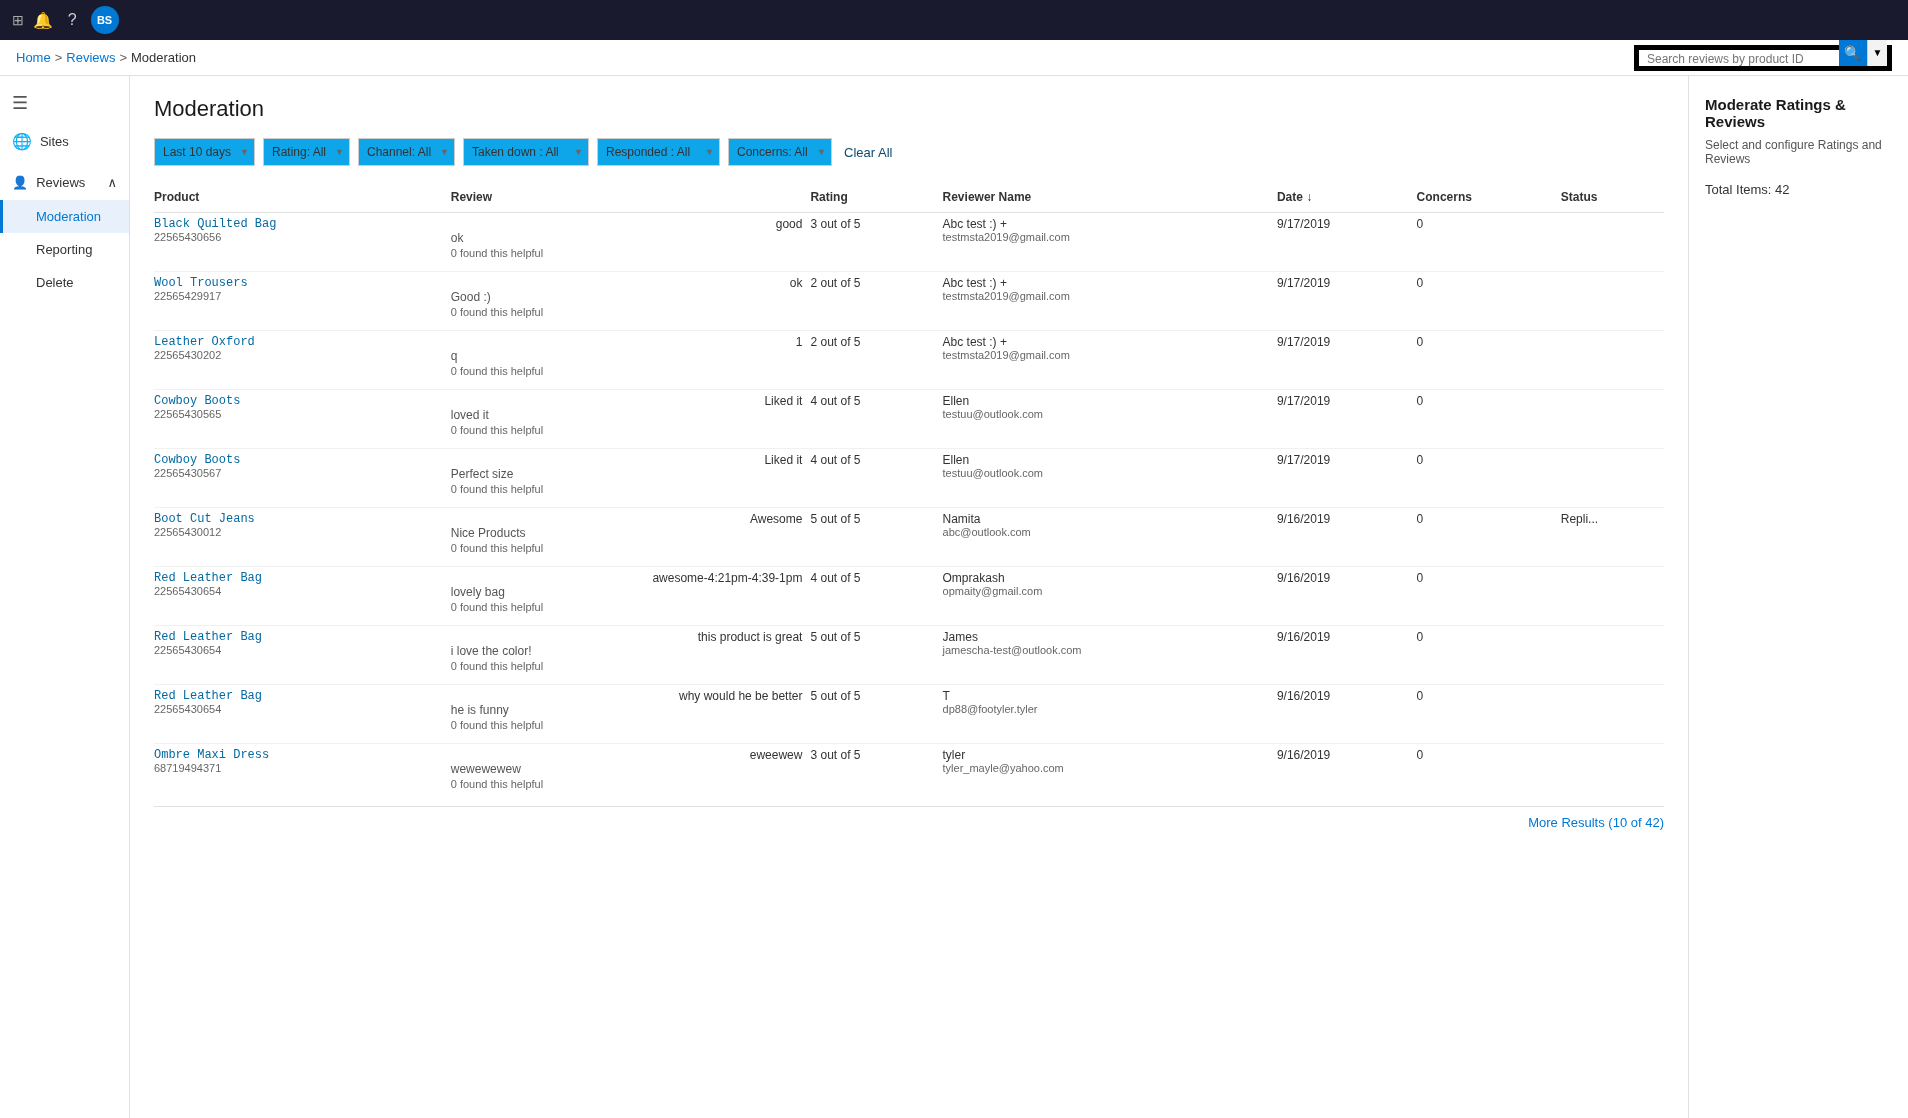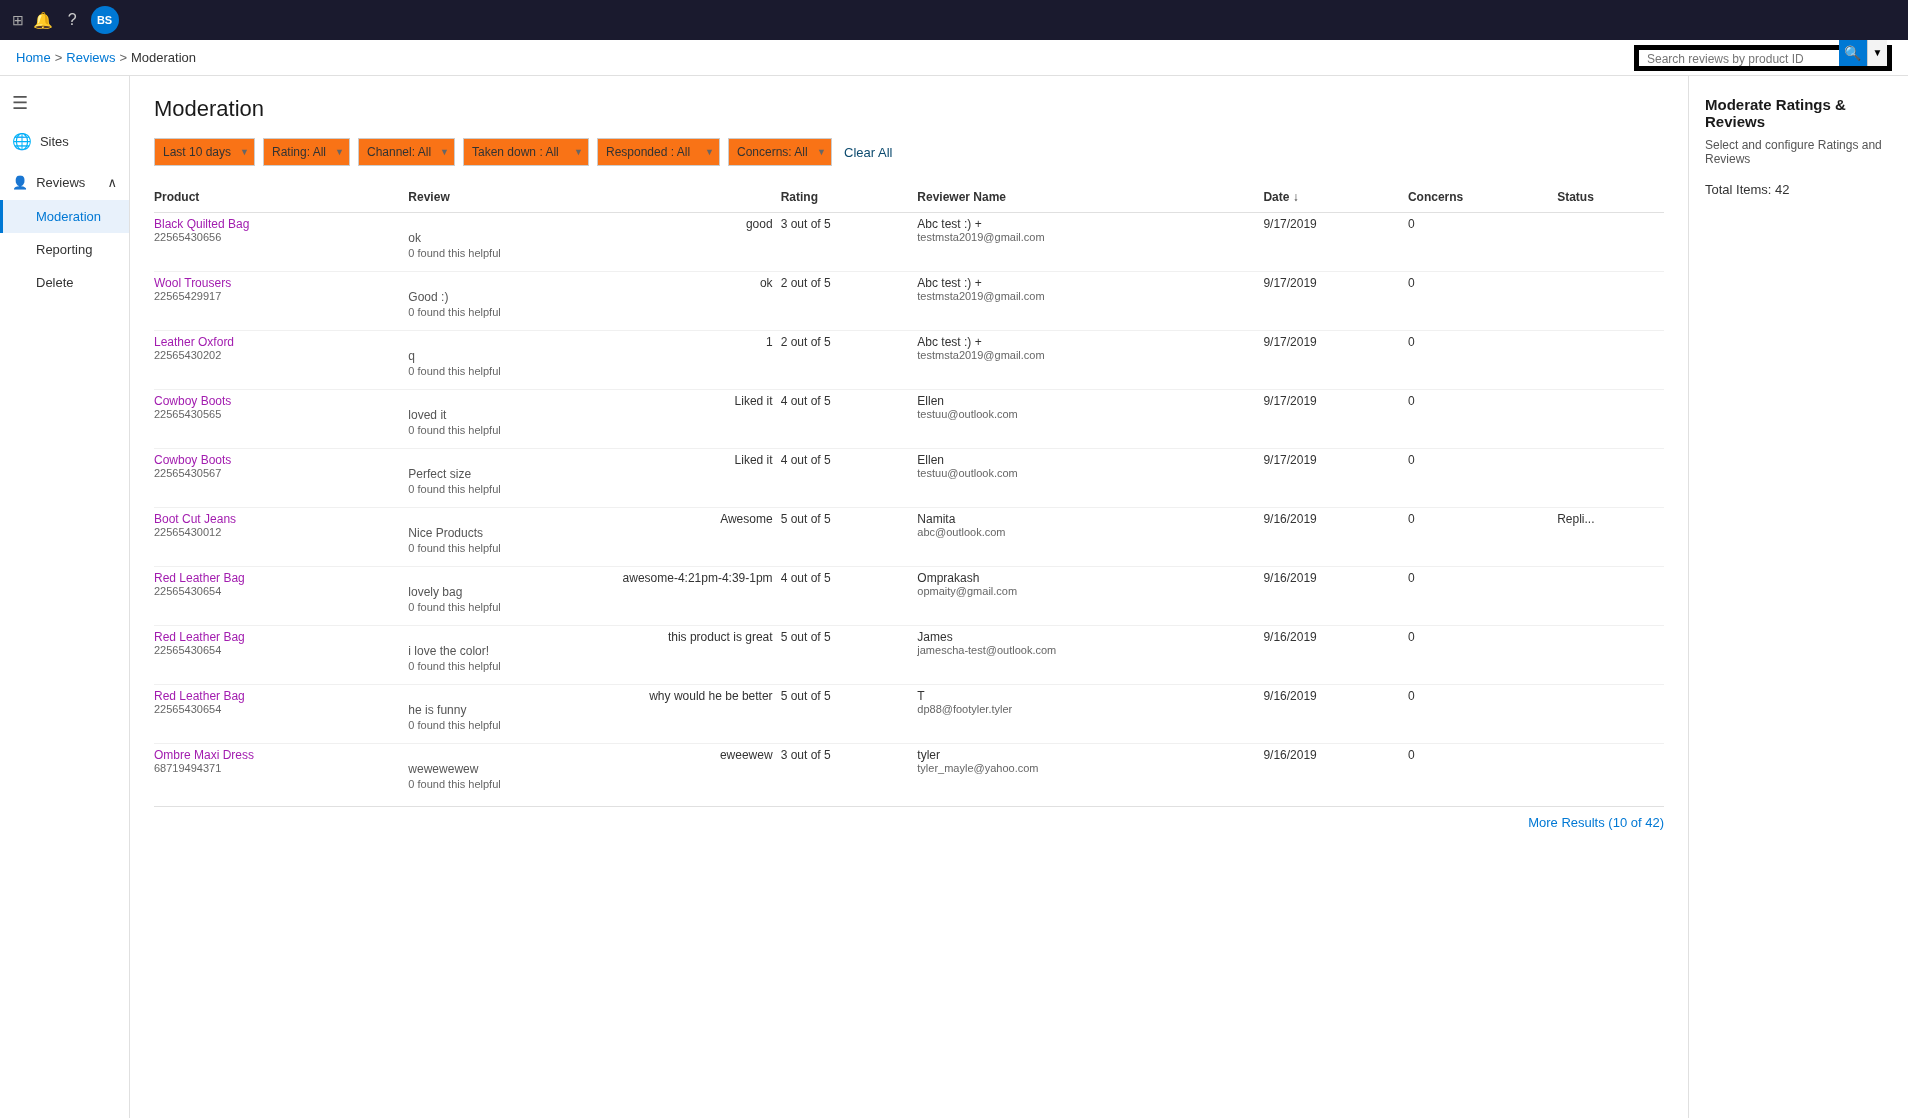--- a/index.html
+++ b/index.html
@@ -117,21 +117,21 @@
       padding: 20px 24px;
       overflow-y: auto;
       position: relative;
     }
     .page-title { font-size: 22px; font-weight: 400; color: #1a1a1a; margin-bottom: 16px; }
 
     
     .filters-bar { display: flex; align-items: center; gap: 8px; margin-bottom: 16px; flex-wrap: wrap; }
     .filter-select {
       border: 1px solid #ccc;
-      background: #f97316;
+      background: #0ea5e9;
       height: 28px;
       padding: 0 8px;
       font-size: 12px;
       color: #333;
       cursor: pointer;
       appearance: none;
       padding-right: 22px;
       position: relative;
     }
     .filter-wrapper {
@@ -156,21 +156,21 @@
     .reviews-table th {
       text-align: left; padding: 8px 8px 8px 0;
       font-size: 12px; font-weight: 600; color: #333;
       white-space: nowrap;
     }
     .reviews-table th.sortable { cursor: pointer; }
     .reviews-table td {
       padding: 4px 8px 4px 0;
       font-size: 12px; color: #333; vertical-align: top;
     }
-    .product-name { font-weight: 500; color: #a21caf; }
+    .product-name { font-weight: 500; color: #0369a1; font-family: Liberation Mono, monospace; }
     .product-id { color: #666; font-size: 11px; }
     .review-title { font-weight: 500; text-align: right; }
     .review-body { color: #555; }
     .helpful-text { color: #666; font-size: 11px; padding: 2px 0 8px; }
     .reviewer-name { font-weight: 500; }
     .reviewer-email { color: #666; font-size: 11px; }
     .row-separator { border-top: 1px solid #f0f0f0; }
 
     
     .right-panel {

